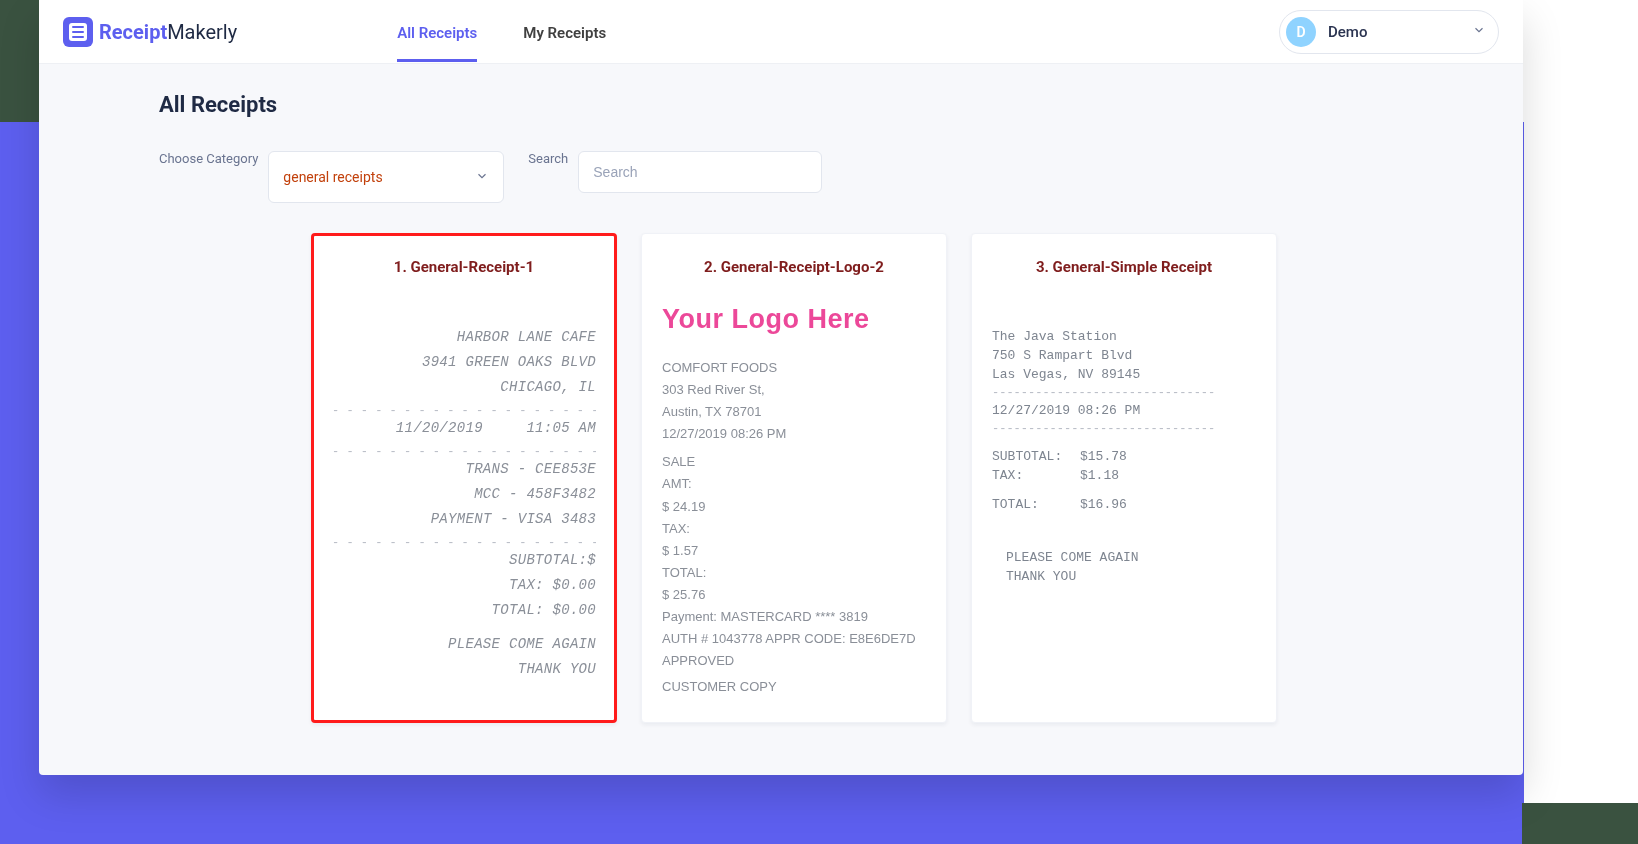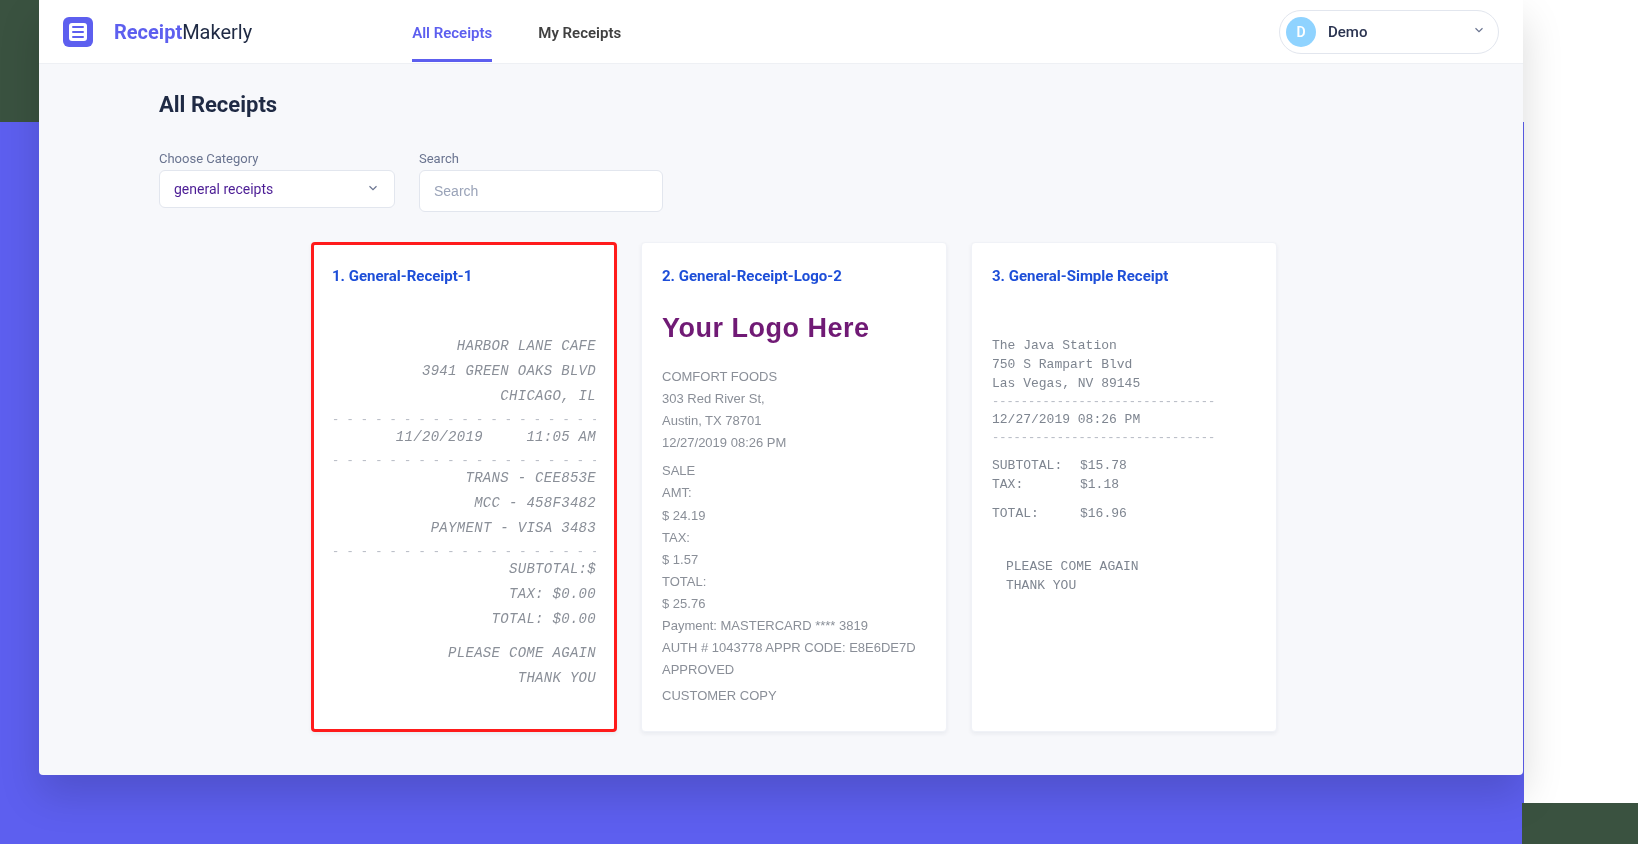--- a/index.html
+++ b/index.html
@@ -5,21 +5,21 @@
   * { box-sizing: border-box; margin: 0; padding: 0; }
   html, body { width: 1638px; height: 844px; font-family: -apple-system, BlinkMacSystemFont, "Segoe UI", Roboto, Arial, sans-serif; background:#fff; }
   .stage { position: relative; width:1638px; height:844px; overflow:hidden; }
   .bg-dark { position:absolute; left:0; top:0; width:39px; height:775px; background:#3a5240; }
   .bg-purple { position:absolute; left:0; top:122px; width:1524px; height:722px; background:#5d5fef; }
   .bg-green-corner { position:absolute; right:0; bottom:0; width:116px; height:41px; background:#3a5240; }
   .app-window { position:absolute; left:39px; top:0; width:1484px; height:775px; background:#f7f8fb; border-radius:0 0 4px 4px; box-shadow:0 20px 40px rgba(0,0,0,0.15); overflow:hidden; }
 
   
   .topbar { height:64px; background:#fff; border-bottom:1px solid #eef0f4; display:flex; align-items:center; padding:0 24px; }
-  .brand { display:flex; align-items:center; gap:21px; }
+  .brand { display:flex; align-items:center; gap:6px; }
   .brand-icon { width:30px; height:30px; background:#5d5fef; border-radius:6px; display:flex; align-items:center; justify-content:center; }
   .brand-icon-inner { width:18px; height:18px; background:#fff; border-radius:3px; display:flex; flex-direction:column; justify-content:center; gap:3px; padding:3px 3px; }
   .brand-icon-line { height:2px; background:#5d5fef; border-radius:1px; }
   .brand-text { font-size:20px; font-weight:700; color:#1f2a44; }
   .brand-text .accent { color:#5d5fef; }
   .brand-text .light { font-weight:400; color:#1f2a44; }
 
   .nav { display:flex; gap:46px; margin-left:160px; }
   .nav-item { font-size:15px; color:#404040; padding:22px 0 20px; position:relative; cursor:pointer; font-weight:600; }
   .nav-item.active { color:#5d5fef; }
@@ -27,38 +27,38 @@
 
   .user-chip { margin-left:auto; display:flex; align-items:center; gap:12px; border:1px solid #e2e6ee; border-radius:999px; padding:6px 12px 6px 6px; cursor:pointer; min-width:220px; }
   .avatar { width:30px; height:30px; border-radius:50%; background:#8fd3ff; color:#fff; display:flex; align-items:center; justify-content:center; font-weight:600; font-size:14px; }
   .user-name { font-size:15px; color:#2a3350; font-weight:500; flex:1; }
   .chevron svg { width:14px; height:14px; }
 
   
   .page { padding:28px 120px 0 120px; }
   .page-title { font-size:22px; font-weight:700; color:#1f2a44; margin-bottom:34px; }
   .filters { display:flex; gap:24px; margin-bottom:30px; }
-  .field-group { display:flex; flex-direction:column; gap:4px; }
+  .field-group { display:flex; flex-direction:row; gap:10px; }
   .field-label { font-size:13px; color:#6a7490; }
-  .select { width:236px; height:38px; border:1px solid #e2e6ee; border-radius:6px; background:#fff; display:flex; align-items:center; justify-content:space-between; padding:0 14px; font-size:14px; color:#4c1d95; cursor:pointer; }
+  .select { width:236px; height:52px; border:1px solid #e2e6ee; border-radius:6px; background:#fff; display:flex; align-items:center; justify-content:space-between; padding:0 14px; font-size:14px; color:#c2410c; cursor:pointer; }
   .search-input { width:244px; height:42px; border:1px solid #e2e6ee; border-radius:6px; background:#fff; padding:0 14px; font-size:14px; color:#2a3350; }
   .search-input::placeholder { color:#9aa3b8; }
 
   .cards-row { display:flex; gap:24px; padding-left:152px; }
   .card { width:306px; background:#fff; border-radius:4px; box-shadow:0 2px 4px rgba(20,30,60,0.06); padding:24px 20px 20px; border:1px solid #f0f2f7; position:relative; cursor:pointer; height:490px; }
   .card.selected { border:3px solid #ff1b1b; padding:22px 18px 18px; }
-  .card-title { font-size:15px; font-weight:700; color:#1d4ed8; margin-bottom:28px; }
+  .card-title { text-align:center; font-size:15px; font-weight:700; color:#7f1d1d; margin-bottom:28px; }
 
   
   .receipt-1 { font-family:"Courier New", monospace; font-style:italic; font-size:14px; line-height:1.35; color:#8a8f98; letter-spacing:0.3px; }
   .receipt-1 .dash { letter-spacing:0; white-space:nowrap; overflow:hidden; font-style:normal; font-size:12px; color:#b7bcc5; }
   .receipt-1 .block { margin-bottom:6px;text-align:right; }
 
   .receipt-2 { font-family:Arial, sans-serif; color:#8a8f98; }
-  .receipt-2 .logo { font-weight:900; font-size:27px; color:#701a75; letter-spacing:0.5px; margin:10px 0 22px; text-align:left; }
+  .receipt-2 .logo { font-weight:900; font-size:27px; color:#ec4899; letter-spacing:0.5px; margin:10px 0 22px; text-align:left; }
   .receipt-2 .small { font-size:13px; line-height:1.7; }
   .receipt-2 .row2 { display:flex; justify-content:space-between;flex-direction:column; }
   .receipt-2 .row2 span:last-child { min-width:60px; text-align:left; }
 
   .receipt-3 { font-family:"Courier New", monospace; font-size:13px; line-height:1.45; color:#7e8590; }
   .receipt-3 .dash { letter-spacing:0; white-space:nowrap; overflow:hidden; font-size:12px; color:#b7bcc5; }
   .receipt-3 .row3 { display:flex; }
   .receipt-3 .row3 .lbl { width:88px; }
   .receipt-3 .indent { padding-left:14px; }
 </style>

